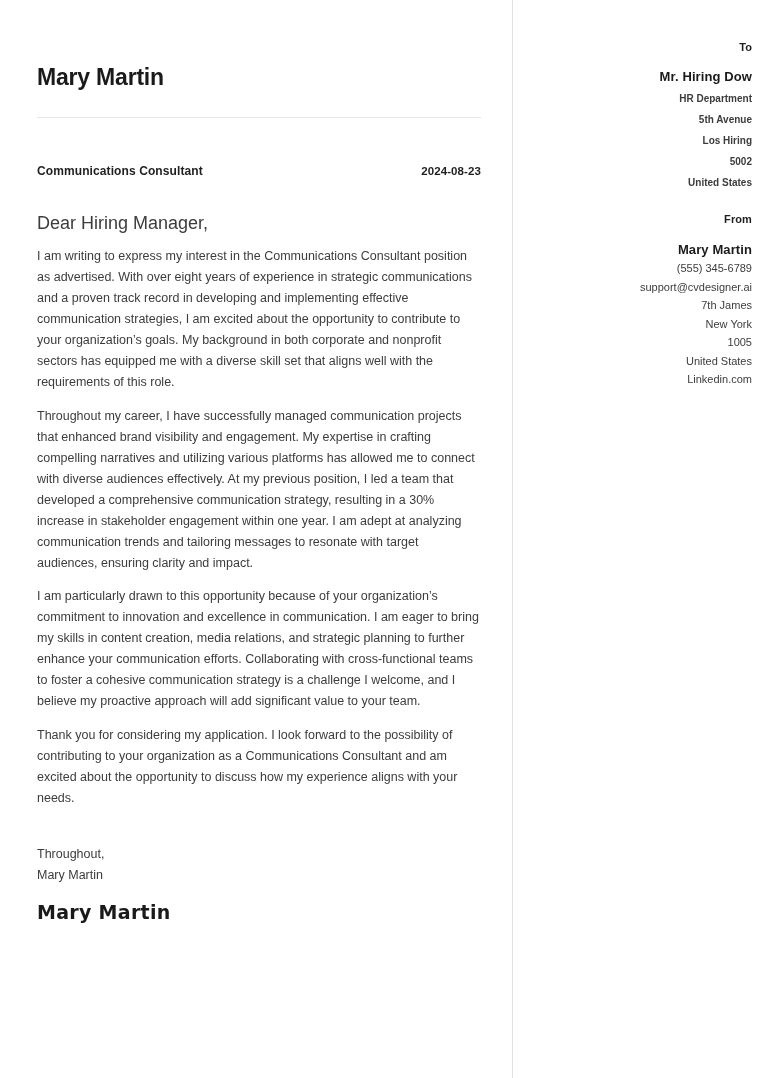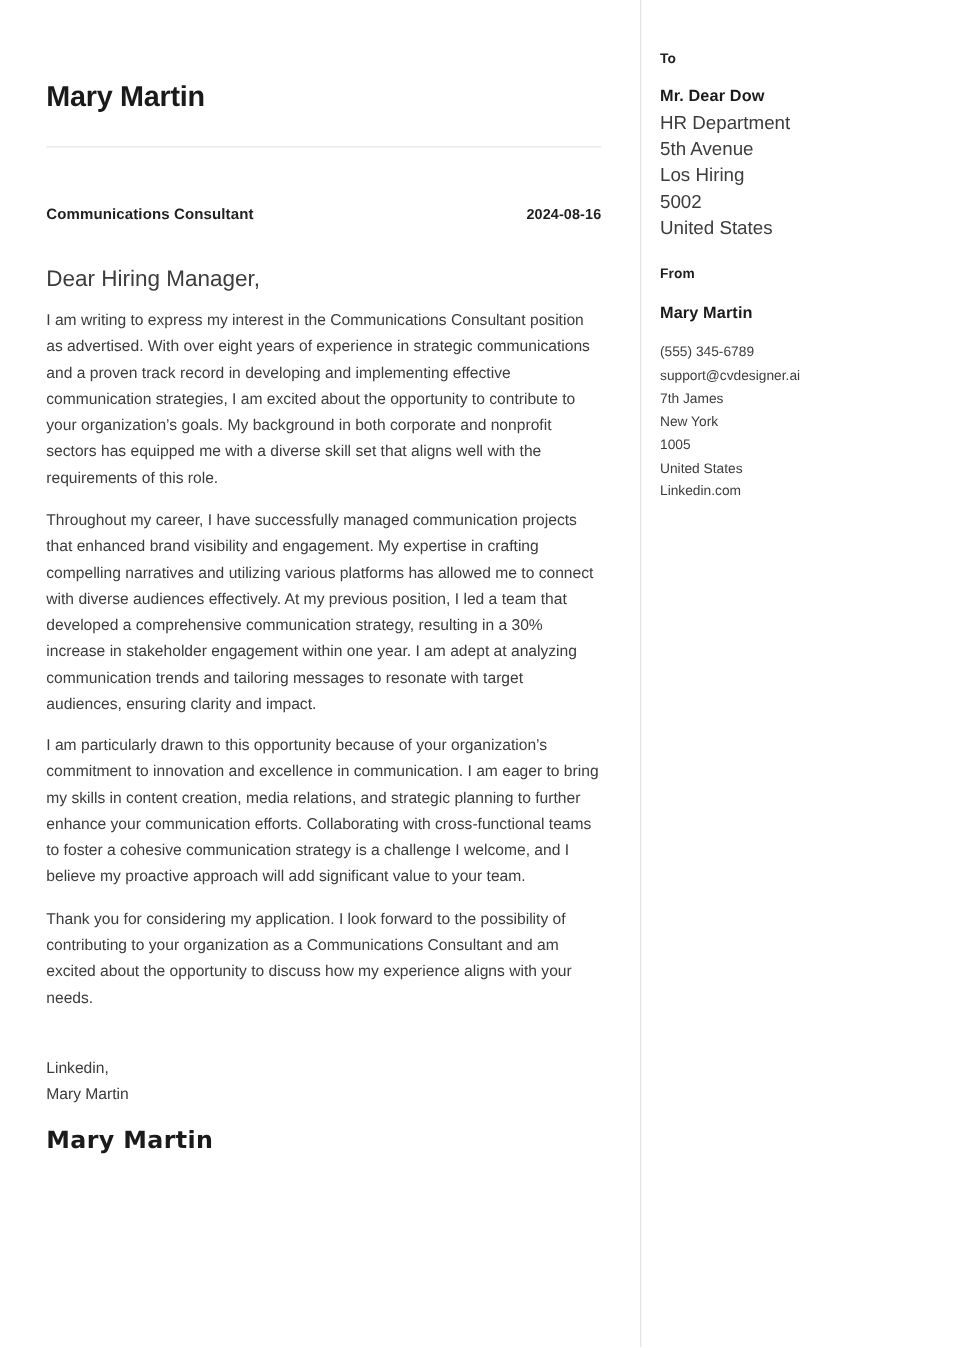--- a/index.html
+++ b/index.html
@@ -104,23 +104,24 @@
     font-size: 19px;
     font-weight: bold;
     letter-spacing: 0.3px;
     color: #1a1a1a;
     line-height: 1.1;
   }
 
   
   #sidebar {
     position: absolute;
-    left: 528px;
+    left: 540px;
     top: 0;
     width: 212px;
+    text-align: right;
   }
 
   .side-label {
     font-size: 11px;
     font-weight: bold;
     color: #1f1f1f;
     letter-spacing: 0.1px;
   }
   #to-block .side-label { padding-top: 41px; }
   #from-block .side-label { padding-top: 0; }
@@ -131,29 +132,30 @@
     color: #1a1a1a;
     letter-spacing: 0.1px;
   }
   #to-block .side-name { margin-top: 16px; }
   #from-block .side-name { margin-top: 17px; }
 
   .to-lines {
     margin-top: 4px;
   }
   .to-lines .line {
-    font-size: 15px;
-    line-height: 21px;
-    color: #3c3c3c;
+    font-size: 10px;
+    line-height: 21px;
+    color: #3c3c3c;
+    font-weight: bold;
   }
 
   #from-block { margin-top: 20px; }
 
   .from-lines {
-    margin-top: 16px;
+    margin-top: 2px;
   }
   .from-lines .line {
     font-size: 11px;
     line-height: 18.5px;
     color: #3c3c3c;
   }
 </style>
 </head>
 <body>
 
@@ -162,47 +164,47 @@
   <div id="divider"></div>
 
   <div id="letter">
 
     <h1 class="doc-name">Mary Martin</h1>
 
     <div class="rule"></div>
 
     <div class="meta-row">
       <span class="job-title">Communications Consultant</span>
-      <span class="letter-date">2024-08-16</span>
+      <span class="letter-date">2024-08-23</span>
     </div>
 
     <div class="salutation">Dear Hiring Manager,</div>
 
     <p class="body-para">I am writing to express my interest in the Communications Consultant position as advertised. With over eight years of experience in strategic communications and a proven track record in developing and implementing effective communication strategies, I am excited about the opportunity to contribute to your organization’s goals. My background in both corporate and nonprofit sectors has equipped me with a diverse skill set that aligns well with the requirements of this role.</p>
 
     <p class="body-para">Throughout my career, I have successfully managed communication projects that enhanced brand visibility and engagement. My expertise in crafting compelling narratives and utilizing various platforms has allowed me to connect with diverse audiences effectively. At my previous position, I led a team that developed a comprehensive communication strategy, resulting in a 30% increase in stakeholder engagement within one year. I am adept at analyzing communication trends and tailoring messages to resonate with target audiences, ensuring clarity and impact.</p>
 
     <p class="body-para">I am particularly drawn to this opportunity because of your organization’s commitment to innovation and excellence in communication. I am eager to bring my skills in content creation, media relations, and strategic planning to further enhance your communication efforts. Collaborating with cross-functional teams to foster a cohesive communication strategy is a challenge I welcome, and I believe my proactive approach will add significant value to your team.</p>
 
     <p class="body-para">Thank you for considering my application. I look forward to the possibility of contributing to your organization as a Communications Consultant and am excited about the opportunity to discuss how my experience aligns with your needs.</p>
 
     <div class="closing">
-      <div>Linkedin,</div>
+      <div>Throughout,</div>
       <div>Mary Martin</div>
     </div>
 
     <div class="signature">Mary Martin</div>
 
   </div>
 
   <div id="sidebar">
 
     <div id="to-block">
       <div class="side-label">To</div>
-      <div class="side-name">Mr. Dear Dow</div>
+      <div class="side-name">Mr. Hiring Dow</div>
       <div class="to-lines">
         <div class="line">HR Department</div>
         <div class="line">5th Avenue</div>
         <div class="line">Los Hiring</div>
         <div class="line">5002</div>
         <div class="line">United States</div>
       </div>
     </div>
 
     <div id="from-block">

